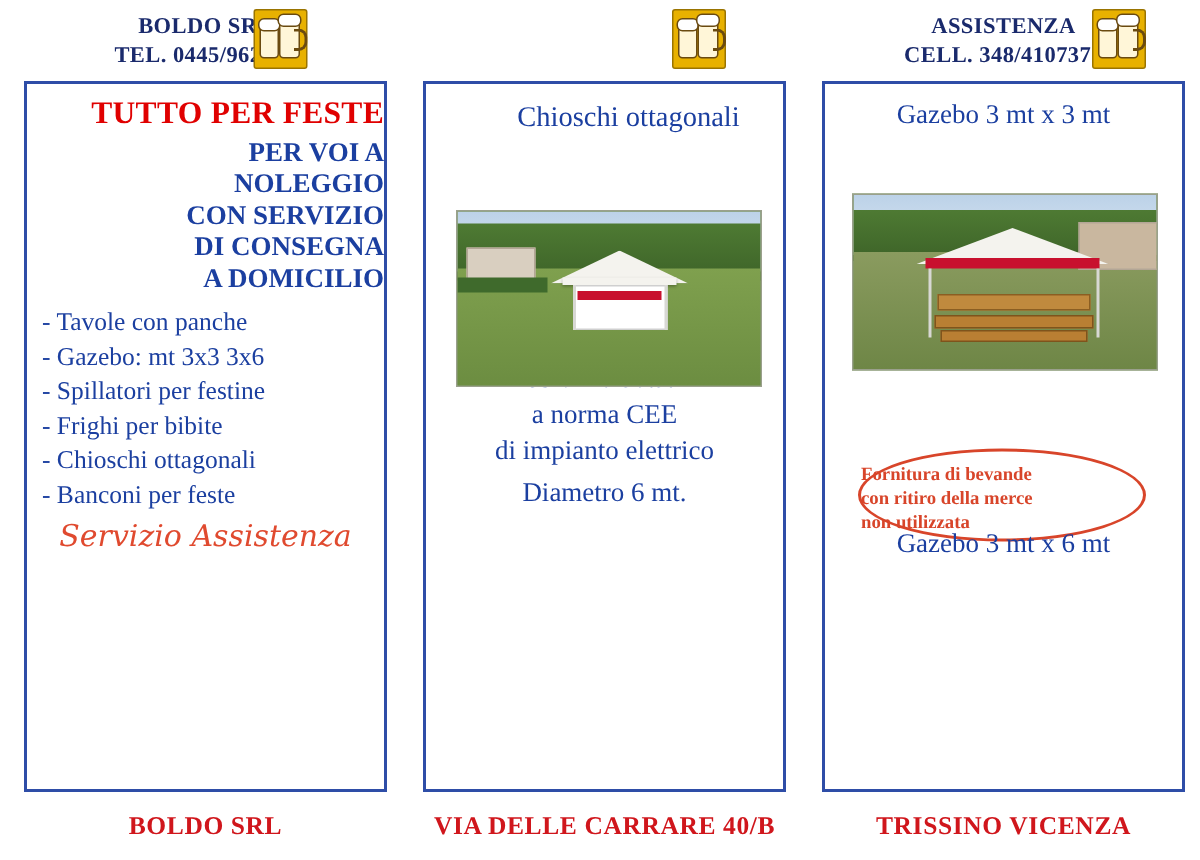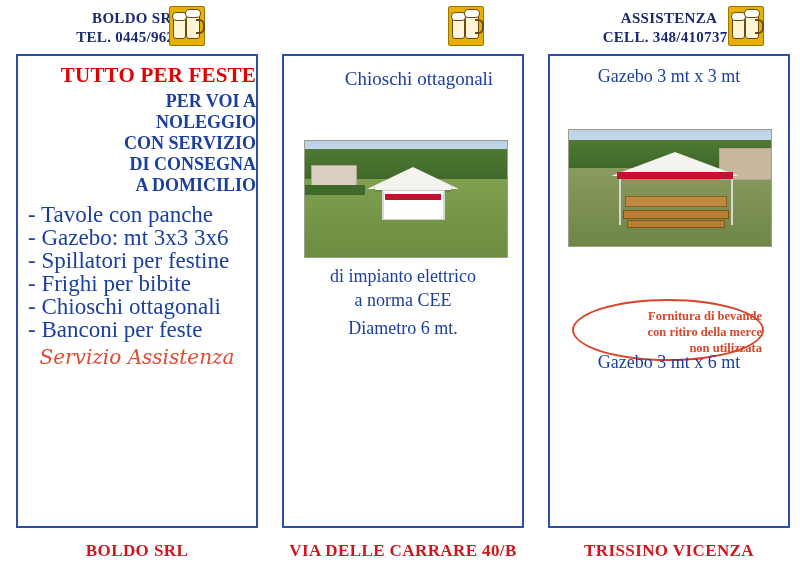--- a/index.html
+++ b/index.html
@@ -103,21 +103,21 @@
   .subtitle-blue {
     color: #1b3fa0;
     font-weight: bold;
     text-align: right;
     font-size: 18px;
     line-height: 21px;
     margin-top: 3px;
   }
   .bullets {
     color: #1b3fa0;
-    font-size: 23px;
+    font-size: 17px;
     line-height: 23px;
     margin: 7px 0 0 10px;
   }
   .bullets div { white-space: nowrap; }
   .script {
     color: #e04a2f;
     font-style: italic;
     font-size: 20px;
     text-align: center;
     margin-top: 4px;
@@ -217,21 +217,21 @@
     left: 22px;
     top: 243px;
     width: 192px;
     height: 62px;
     border: 2px solid #d8452a;
     border-radius: 50%;
     color: #d8452a;
     font-weight: bold;
     font-size: 12.5px;
     line-height: 16px;
-    text-align: right;
+    text-align: left;
     padding-top: 7px;
     box-sizing: border-box;
     background: #ffffff;
   }
 
   
   .footer {
     position: absolute;
     left: 0; right: 0;
     bottom: 12px;
@@ -319,22 +319,22 @@
         <div class="counter" style="left:78px; top:49px; width:60px; height:28px;"></div>
         <div class="banner-red" style="left:80px; top:53px; width:56px; height:6px;"></div>
         <div class="tent-leg" style="left:77px; top:49px; height:30px;"></div>
         <div class="tent-leg" style="left:138px; top:49px; height:30px;"></div>
         <div class="hedge" style="left:0; top:44px; width:60px; height:10px;"></div>
       </div>
 
       <div class="mid-text">
         <div>Con bancone di</div>
         <div>servizio dotati</div>
+        <div>a norma CEE</div>
         <div>di impianto elettrico</div>
-        <div>a norma CEE</div>
       </div>
 
       <div class="mid-diam">Diametro 6 mt.</div>
 
     </div>
 
     <div class="footer">VIA DELLE CARRARE 40/B</div>
   </div>
 
   <div class="col col-right">

